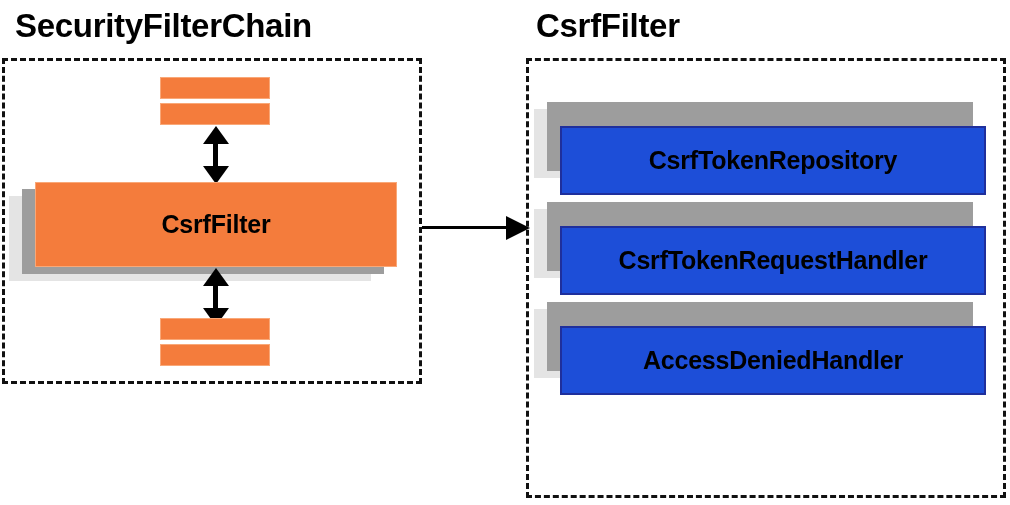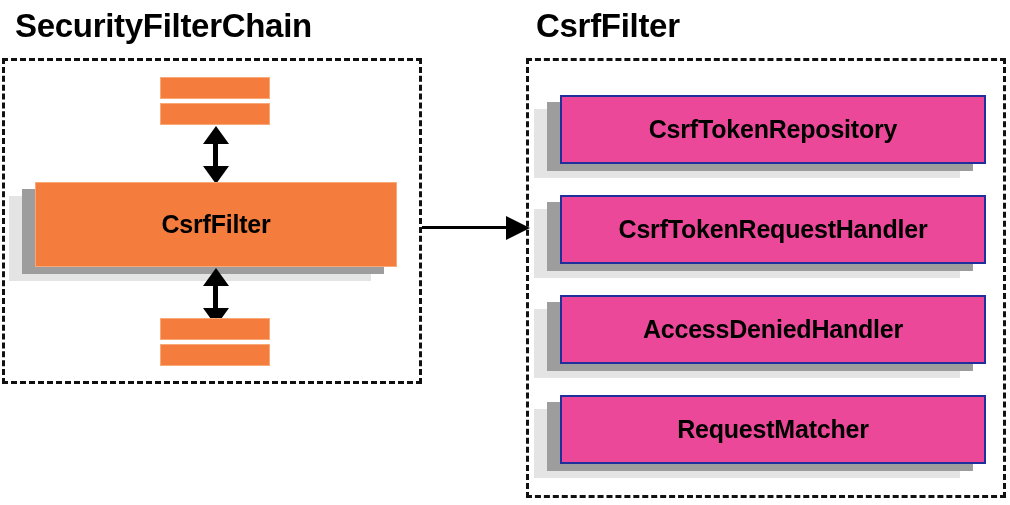--- a/index.html
+++ b/index.html
@@ -82,22 +82,23 @@
     line-height: 1;
   }
 
   
   .node.orange .face {
     background: #f47c3c;
     border: 1px solid #f9a878;
   }
   
   .node.blue .face {
-    background: #ec4899;
+    background: #1d4ed8;
     border: 2px solid #1f2f9c;
+    margin-top: 31px;
   }
 
   
   .stub {
     position: absolute;
     background: #f47c3c;
     border: 1px solid #f9a878;
     box-sizing: border-box;
   }
 
@@ -188,21 +189,14 @@
   </div>
 
   <div class="node blue" style="left:560px; top:195px; width:426px; height:69px;">
     <div class="shadow-far"></div>
     <div class="shadow-near"></div>
     <div class="face">
       <span class="label">CsrfTokenRequestHandler</span>
     </div>
   </div>
 
-  <div class="node blue" style="left:560px; top:395px; width:426px; height:69px;">
-    <div class="shadow-far"></div>
-    <div class="shadow-near"></div>
-    <div class="face">
-      <span class="label">RequestMatcher</span>
-    </div>
-  </div>
 
 </div>
 
 </body></html>

